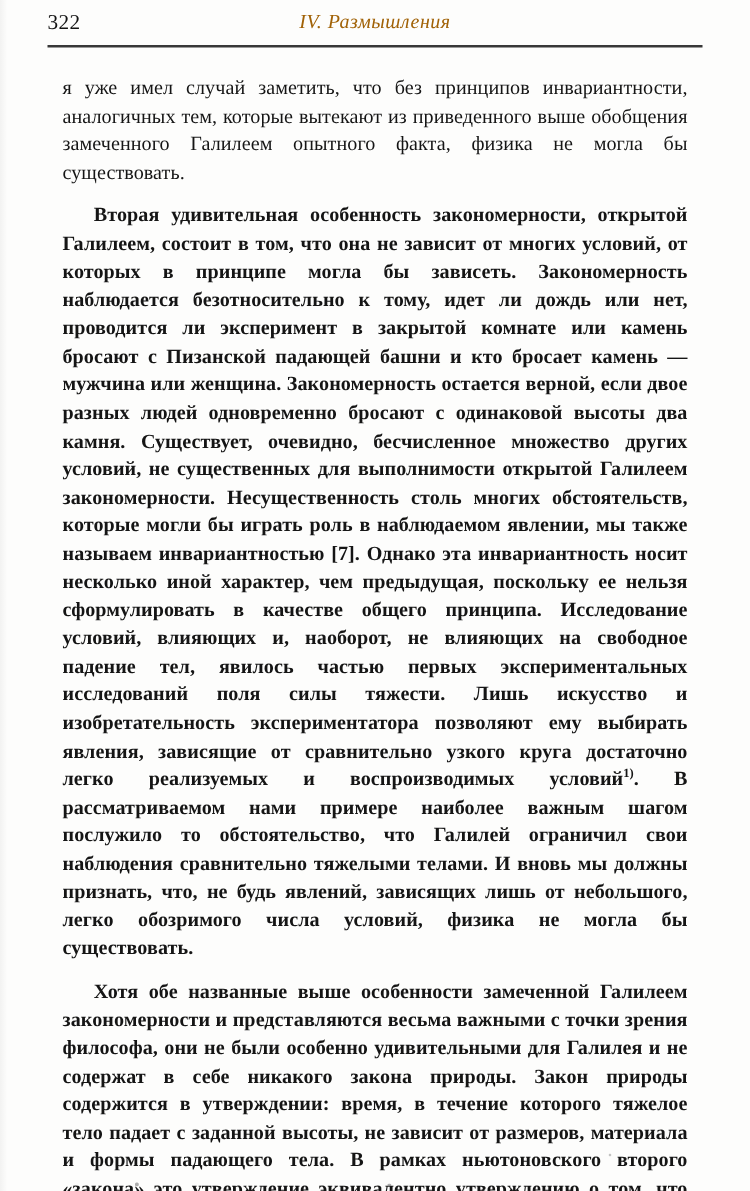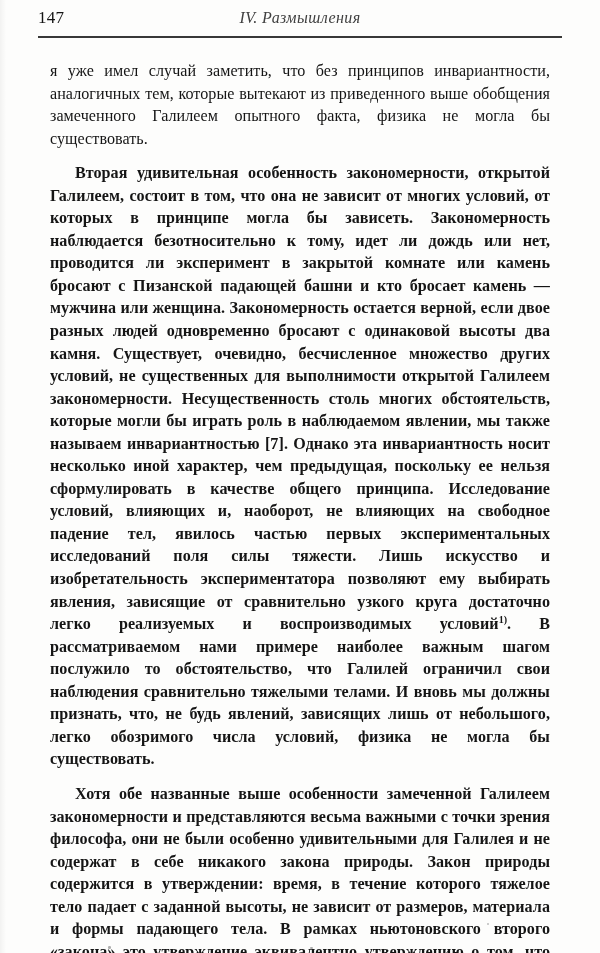--- a/index.html
+++ b/index.html
@@ -42,21 +42,21 @@
   }
   .head-title {
     position: absolute;
     left: 0;
     top: 1px;
     width: 524px;
     text-align: center;
     font-style: italic;
     font-size: 16px;
     letter-spacing: 0.4px;
-    color: #404040;
+    color: #a16207;
   }
   .head-rule {
     position: absolute;
     left: 38px;
     top: 36px;
     width: 524px;
     height: 2px;
     background: #1c1c1c;
     opacity: 0.88;
   }
@@ -137,21 +137,21 @@
   }
 </style>
 </head>
 <body>
 
 <div class="page">
 
   <div class="edge-shade"></div>
 
   <div class="running-head">
-    <span class="folio">147</span>
+    <span class="folio">322</span>
     <span class="head-title">IV. Размышления</span>
   </div>
   <div class="head-rule"></div>
 
   <div class="body-col">
 
     <p class="para">я уже имел случай заметить, что без принципов инвариантности, аналогичных тем, которые вытекают из приведенного выше обобщения замеченного Галилеем опытного факта, физика не могла бы существовать.</p>
 
     <p class="para indent"><span>Вторая удивительная особенность закономерности, открытой Галилеем, состоит в том, что она не зависит от многих условий, от которых в принципе могла бы зависеть. Закономерность наблюдается безотносительно к тому, идет ли дождь или нет, проводится ли эксперимент в закрытой комнате или камень бросают с Пизанской падающей башни и кто бросает камень — мужчина или женщина. Закономерность остается верной, если двое разных людей одновременно бросают с одинаковой высоты два камня. Существует, очевидно, бесчисленное множество других условий, не существенных для выполнимости открытой Галилеем закономерности. Несущественность столь многих обстоятельств, которые могли бы играть роль в наблюдаемом явлении, мы также называем инвариантностью [7]. Однако эта инвариантность носит несколько иной характер, чем предыдущая, поскольку ее нельзя сформулировать в качестве общего принципа. Исследование условий, влияющих и, наоборот, не влияющих на свободное падение тел, явилось частью первых экспериментальных исследований поля силы тяжести. Лишь искусство и изобретательность экспериментатора позволяют ему выбирать явления, зависящие от сравнительно узкого круга достаточно легко реализуемых и воспроизводимых условий</span><sup class="fn-ref"><span>1</span><span>)</span></sup><span>. В рассматриваемом нами примере наиболее важным шагом послужило то обстоятельство, что Галилей ограничил свои наблюдения сравнительно тяжелыми телами. И вновь мы должны признать, что, не будь явлений, зависящих лишь от небольшого, легко обозримого числа условий, физика не могла бы существовать.</span></p>
 

